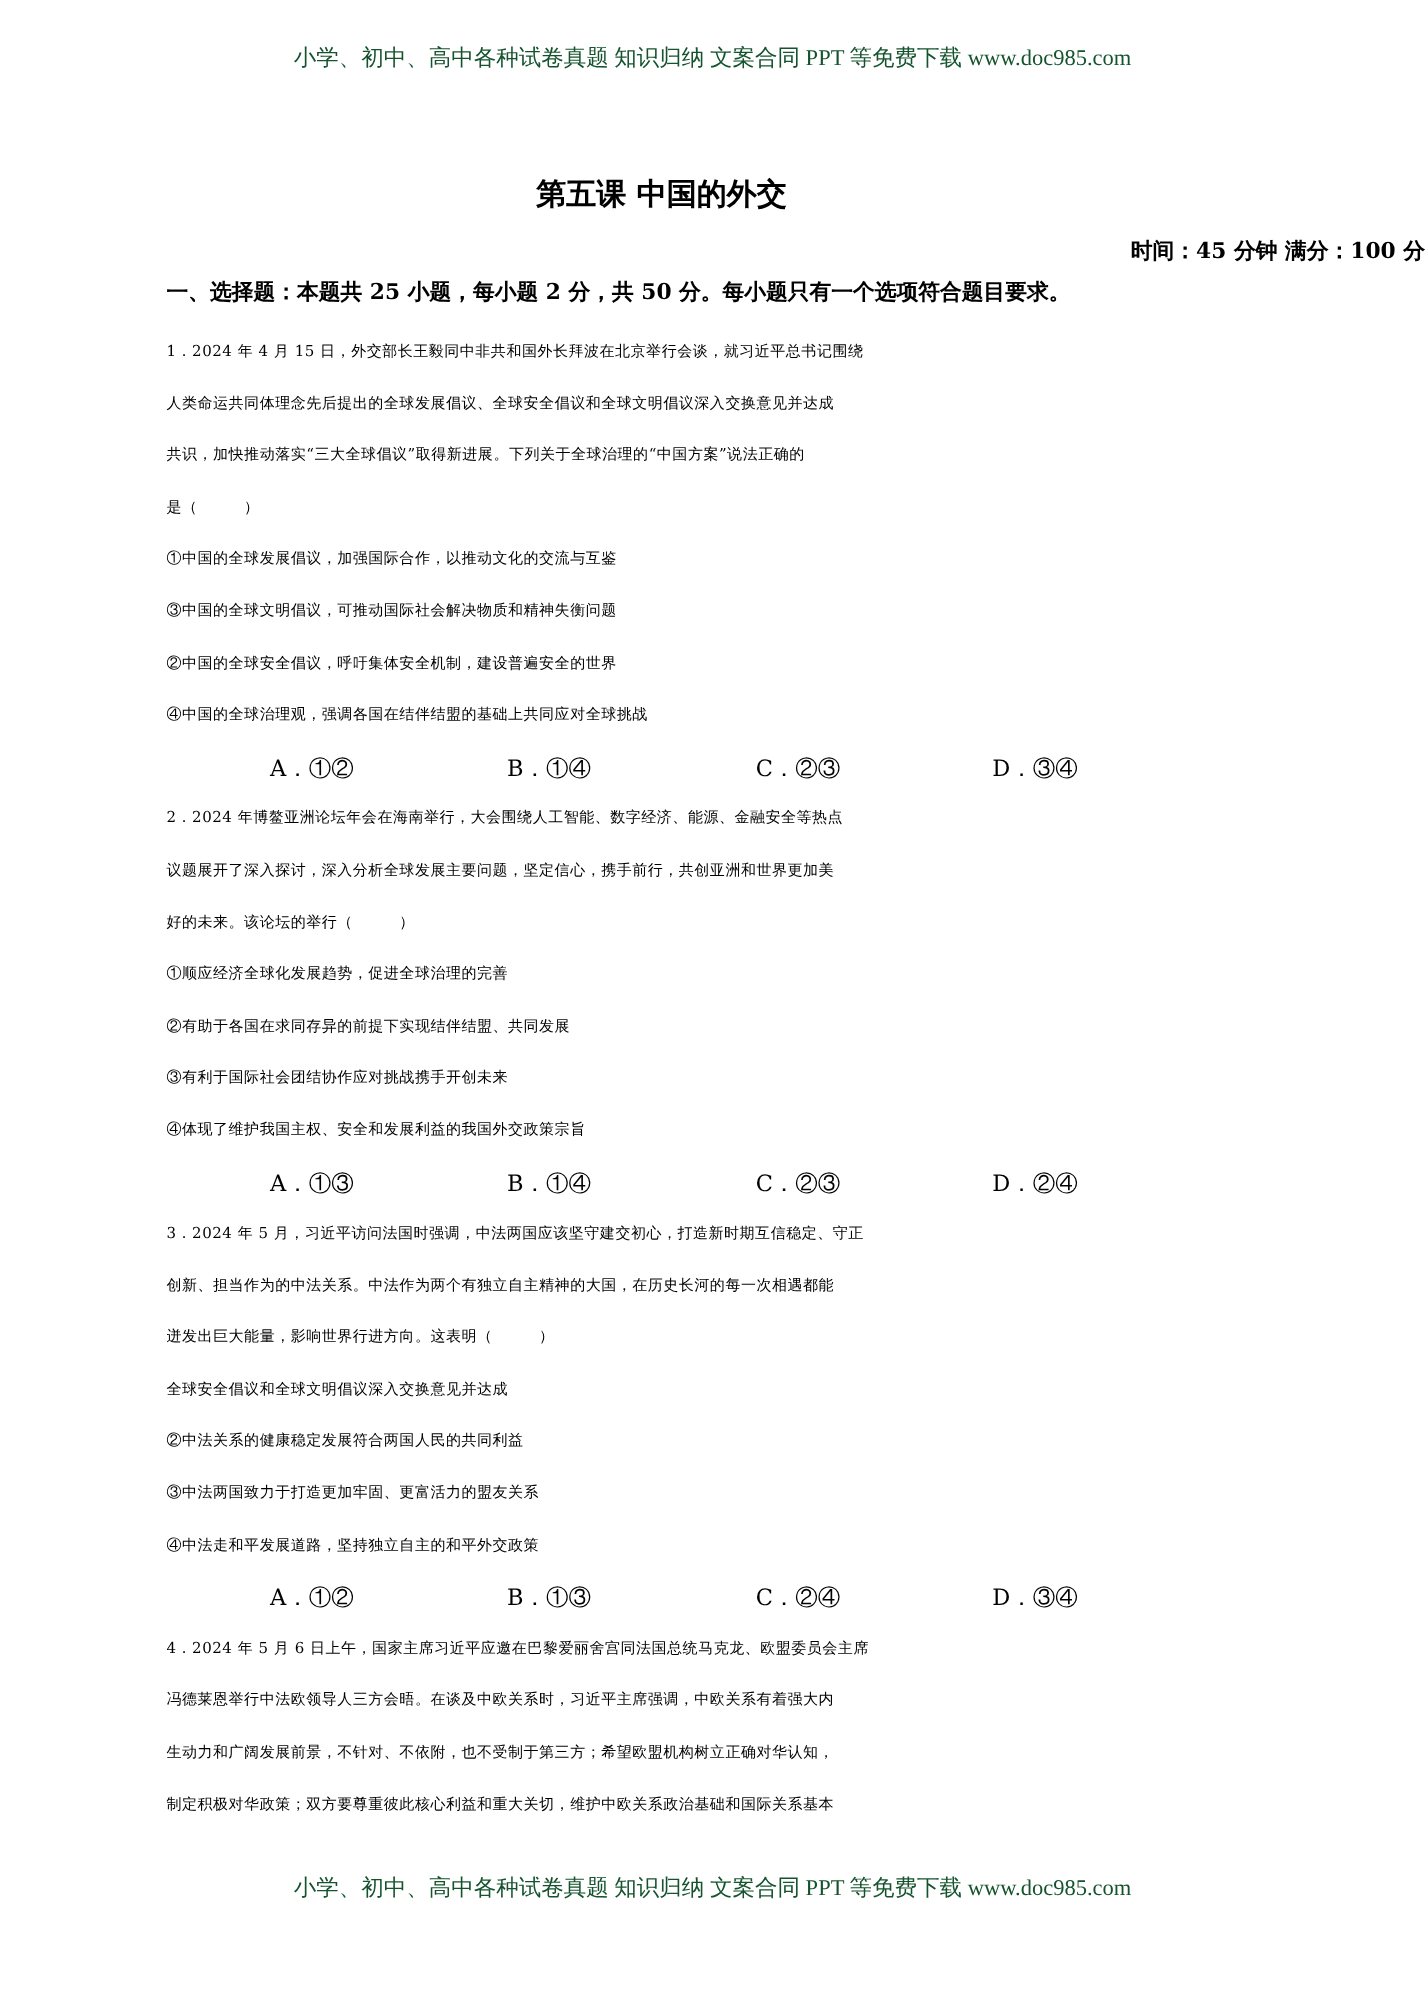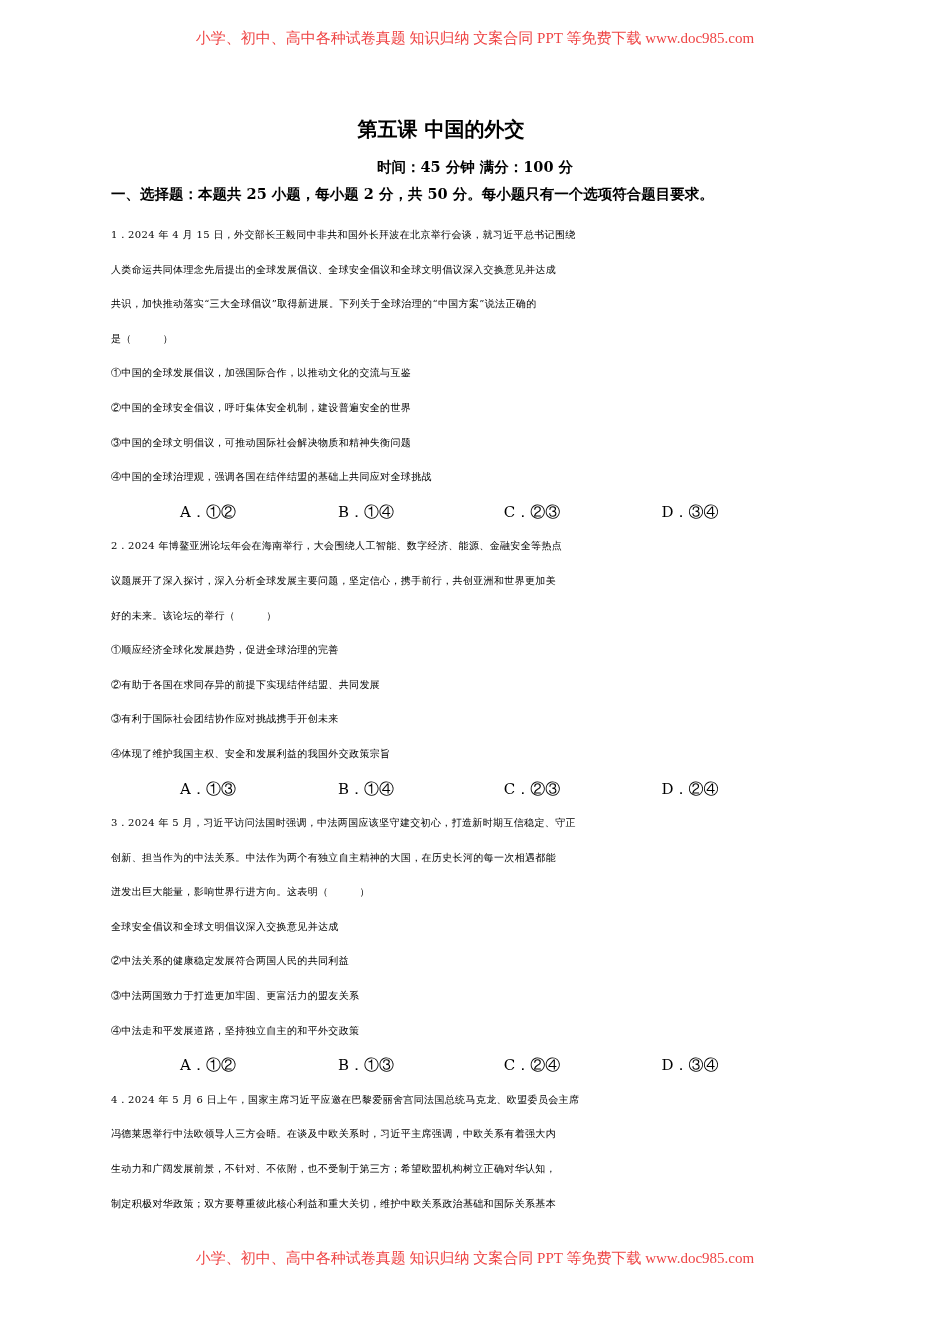--- a/index.html
+++ b/index.html
@@ -1,24 +1,24 @@
 <!DOCTYPE html>
 <html><head>
 <meta charset="utf-8">
 <style>
   html, body { margin:0; padding:0; background:#ffffff; }
   body { width:950px; height:1344px; position:relative; overflow:hidden;
          font-family:"DejaVu Serif", "Liberation Serif", serif; color:#000; }
   .header, .footer { position:absolute; left:0; width:950px; text-align:center;
-         font-family:"Liberation Serif","DejaVu Serif", serif; font-size:15px; color:#ef4444; }
+         font-family:"Liberation Serif","DejaVu Serif", serif; font-size:15px; color:#14532d; }
   .header { top:29px; }
   .footer { top:1249px; }
   .title { position:absolute; top:116px; left:0; width:882px; text-align:center;
            font-family:"DejaVu Sans","Liberation Sans", sans-serif; font-weight:bold; font-size:20px; }
-  .subtitle { position:absolute; top:158px; left:0; width:950px; text-align:center;
+  .subtitle { position:absolute; top:158px; left:0; width:950px; text-align:right;
            font-size:14.5px; font-weight:bold; }
   .section { position:absolute; top:185px; left:111px; font-size:14.5px; font-weight:bold; white-space:nowrap; }
   .content { position:absolute; top:224px; left:111px; width:730px; }
   .line { height:34.6px; line-height:22px; font-size:10px; white-space:nowrap; letter-spacing:0.35px; }
   .opts { display:flex; height:34.6px; line-height:22px; font-size:15px; padding-left:22px;text-align:center; }
   .opt { width:150px; }
   .opt:nth-child(2) { width:166px; }
   .opt:nth-child(3) { width:166px; }
 </style>
 </head>
@@ -31,22 +31,22 @@
 <div class="section">一、选择题：本题共 25 小题，每小题 2 分，共 50 分。每小题只有一个选项符合题目要求。</div>
 
 <div class="content">
 
   <div>
     <div class="line">1．2024 年 4 月 15 日，外交部长王毅同中非共和国外长拜波在北京举行会谈，就习近平总书记围绕</div>
     <div class="line">人类命运共同体理念先后提出的全球发展倡议、全球安全倡议和全球文明倡议深入交换意见并达成</div>
     <div class="line">共识，加快推动落实“三大全球倡议”取得新进展。下列关于全球治理的“中国方案”说法正确的</div>
     <div class="line">是（　　　）</div>
     <div class="line">①中国的全球发展倡议，加强国际合作，以推动文化的交流与互鉴</div>
+    <div class="line">③中国的全球文明倡议，可推动国际社会解决物质和精神失衡问题</div>
     <div class="line">②中国的全球安全倡议，呼吁集体安全机制，建设普遍安全的世界</div>
-    <div class="line">③中国的全球文明倡议，可推动国际社会解决物质和精神失衡问题</div>
     <div class="line">④中国的全球治理观，强调各国在结伴结盟的基础上共同应对全球挑战</div>
     <div class="opts">
       <span class="opt">A．①②</span>
       <span class="opt">B．①④</span>
       <span class="opt">C．②③</span>
       <span class="opt">D．③④</span>
     </div>
   </div>
 
   <div>

